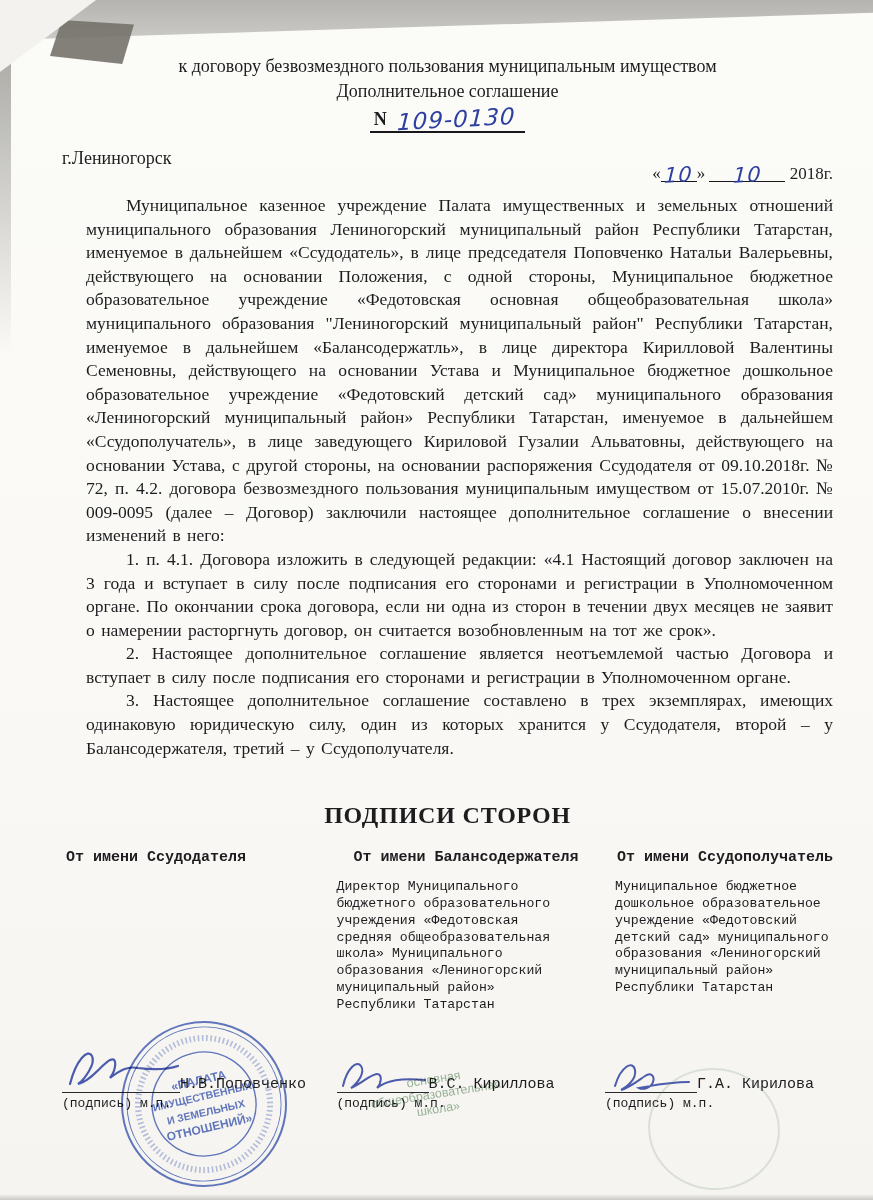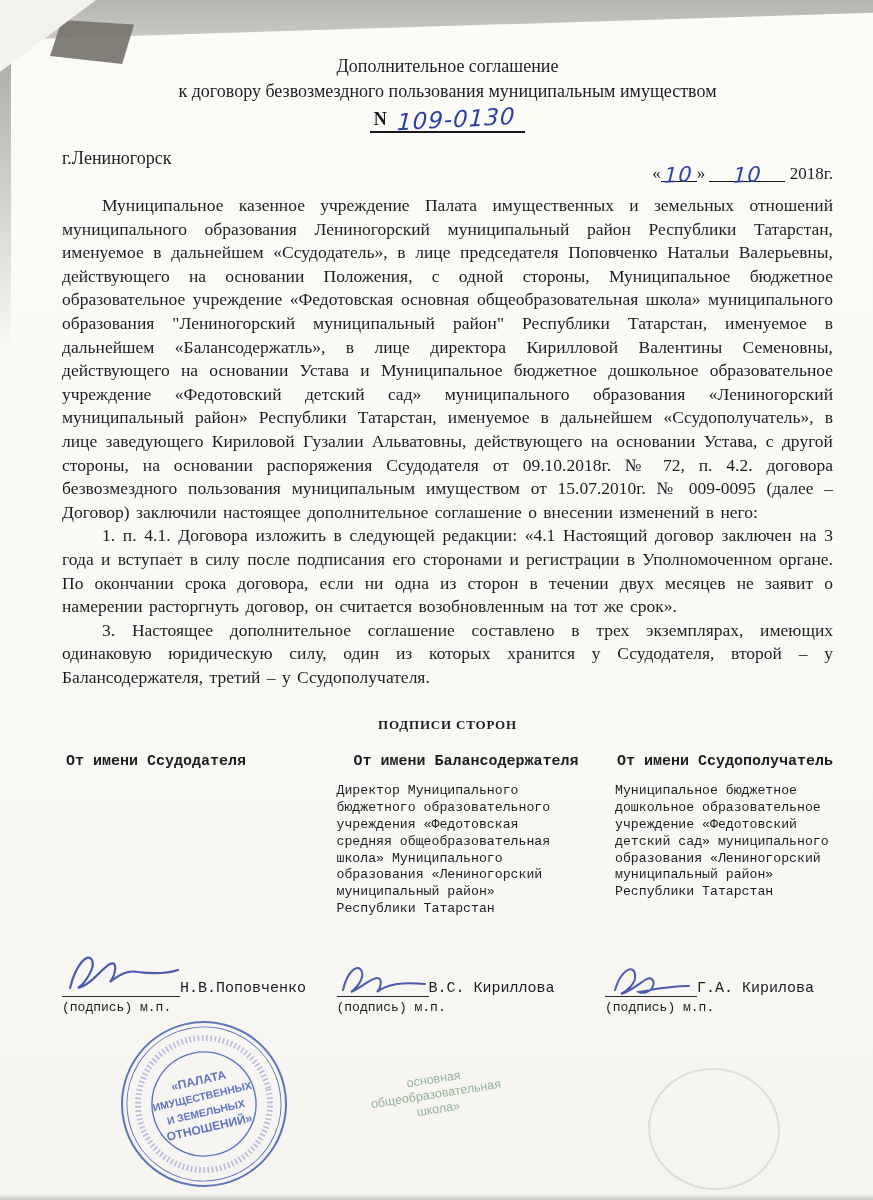--- a/index.html
+++ b/index.html
@@ -48,25 +48,25 @@
   .meta-row { display:flex; justify-content:space-between; align-items:flex-start; margin-top:10px; }
   .city { font-size:18px; }
   .date-line { font-size:17px; margin-top:16px; white-space:nowrap; }
   .blank { display:inline-block; border-bottom:1.6px solid #17171c;
     text-align:center; line-height:14px; }
   .blank-day { width:36px; }
   .blank-month { width:76px; }
   .hw-num { font-size:21px; position:relative; top:3px; }
 
   .body-text { margin-top:10px; font-size:17.5px; line-height:23.6px;
-    text-align:justify; word-spacing:2px; }
+    text-align:justify; word-spacing:2px;margin-left:24px; }
   .body-text p { text-indent:40px; }
 
-  .sign-heading { text-align:center; font-weight:bold; font-size:13px;
-    letter-spacing:.8px; margin-top:28px; }
+  .sign-heading { text-align:center; font-weight:bold; font-size:24px;
+    letter-spacing:.8px; margin-top:42px; }
 
   .columns { display:flex; justify-content:space-between; margin-top:20px; }
   .col { position:relative; height:262px;font-family:Liberation Mono, monospace; }
   .col1 { width:248px; } .col2 { width:242px; } .col3 { width:228px; }
   .col-header { font-weight:bold; font-size:15px; margin-bottom:13px; }
   .col1 .col-header { text-align:left; padding-left:4px; }
   .col2 .col-header, .col3 .col-header { text-align:right; }
   .col-role { font-size:13.2px; line-height:16.8px; text-align:left; }
   .col3 .col-role { padding-left:10px; }
 
@@ -96,22 +96,22 @@
 
   <div class="scan-band"></div>
   <div class="scan-dark"></div>
   <div class="scan-fold"></div>
   <div class="scan-left"></div>
   <div class="scan-bottom"></div>
 
   <div class="content">
 
     <div class="title">
+      <div>к договору безвозмездного пользования муниципальным имуществом</div>
       <div>Дополнительное соглашение</div>
-      <div>к договору безвозмездного пользования муниципальным имуществом</div>
     </div>
 
     <div class="num-line">
       <span class="num-underline">
         <span class="num-label">N</span>
         <span class="handwritten num-value">109-0130</span>
       </span>
     </div>
 
     <div class="meta-row">
@@ -119,20 +119,21 @@
       <div class="date-line">
         <span>«</span><span class="blank blank-day"><span class="handwritten hw-num">10</span></span><span>»</span>
         <span class="blank blank-month"><span class="handwritten hw-num">10</span></span>
         <span>2018г.</span>
       </div>
     </div>
 
     <div class="body-text">
       <p>Муниципальное казенное учреждение Палата имущественных и земельных отношений муниципального образования Лениногорский муниципальный район Республики Татарстан, именуемое в дальнейшем «Ссудодатель», в лице председателя Поповченко Натальи Валерьевны, действующего на основании Положения, с одной стороны, Муниципальное бюджетное образовательное учреждение «Федотовская основная общеобразовательная школа» муниципального образования "Лениногорский муниципальный район" Республики Татарстан, именуемое в дальнейшем «Балансодержатль», в лице директора Кирилловой Валентины Семеновны, действующего на основании Устава и Муниципальное бюджетное дошкольное образовательное учреждение «Федотовский детский сад» муниципального образования «Лениногорский муниципальный район» Республики Татарстан, именуемое в дальнейшем «Ссудополучатель», в лице заведующего Кириловой Гузалии Альватовны, действующего на основании Устава, с другой стороны, на основании распоряжения Ссудодателя от 09.10.2018г. № 72, п. 4.2. договора безвозмездного пользования муниципальным имуществом от 15.07.2010г. № 009-0095 (далее – Договор) заключили настоящее дополнительное соглашение о внесении изменений в него:</p>
       <p>1. п. 4.1. Договора изложить в следующей редакции: «4.1 Настоящий договор заключен на 3 года и вступает в силу после подписания его сторонами и регистрации в Уполномоченном органе. По окончании срока договора, если ни одна из сторон в течении двух месяцев не заявит о намерении расторгнуть договор, он считается возобновленным на тот же срок».</p>
+      <p>2. Настоящее дополнительное соглашение является неотъемлемой частью Договора и вступает в силу после подписания его сторонами и регистрации в Уполномоченном органе.</p>
       <p>3. Настоящее дополнительное соглашение составлено в трех экземплярах, имеющих одинаковую юридическую силу, один из которых хранится у Ссудодателя, второй – у Балансодержателя, третий – у Ссудополучателя.</p>
     </div>
 
     <div class="sign-heading">ПОДПИСИ СТОРОН</div>
 
     <div class="columns">
 
       <div class="col col1">
         <div class="col-header">От имени  Ссудодателя</div>
         <div class="sig-block">

